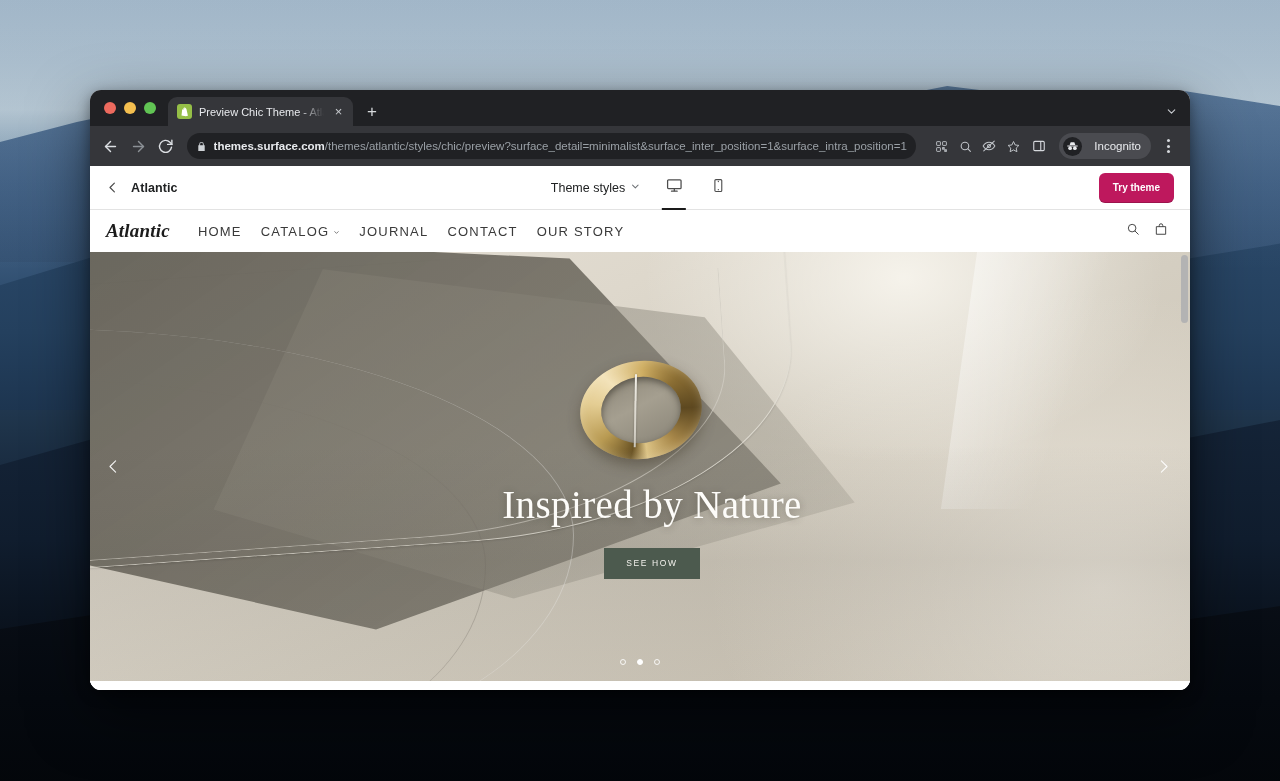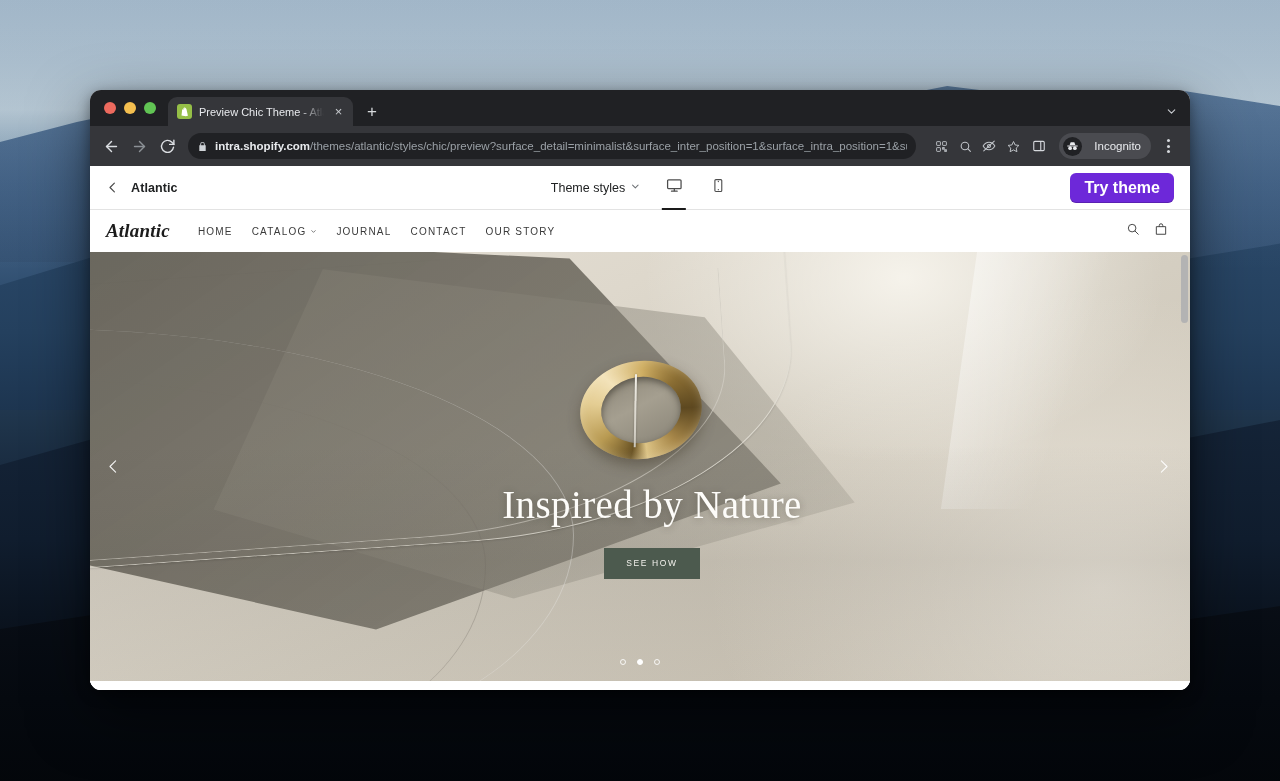--- a/index.html
+++ b/index.html
@@ -278,23 +278,23 @@
     content: "";
     position: absolute;
     bottom: 0; left: 3px; right: 3px;
     height: 2px;
     background: #1a1a1a;
   }
   .pv-right { margin-left: auto; }
   .try-btn {
     height: 30px;
     padding: 0 14px;
-    background: #6d28d9;
+    background: #be185d;
     color: #fff;
-    font-size: 16px;
+    font-size: 10px;
     font-weight: 600;
     border: none;
     border-radius: 6px;
     display: flex; align-items: center;
     box-shadow: inset 0 -1px 0 rgba(0,0,0,.18);
   }
 
   
   .site {
     flex: 1 1 auto;
@@ -317,21 +317,21 @@
     font-family: "Liberation Serif", serif;
     font-style: italic;
     font-weight: 700;
     font-size: 19px;
     color: #1c1c1c;
     letter-spacing: .2px;
     padding-right: 6px;
   }
   .site-nav { display: flex; align-items: center; gap: 19px; }
   .nav-item {
-    font-size: 10px;
+    font-size: 13px;
     letter-spacing: 1.2px;
     color: #3a3a3a;
     text-transform: uppercase;
     display: flex; align-items: center; gap: 4px;
     white-space: nowrap;
   }
   .site-header-right {
     margin-left: auto;
     display: flex; align-items: center; gap: 14px;
     color: #3a3a3a;
@@ -597,21 +597,21 @@
             <path d="M20.5 13a8.5 8.5 0 1 1-2.3-7.1L21 9"></path>
           </svg>
       </div>
 
       <div class="omnibox">
         <span class="lock">
           <svg width="11" height="11" viewBox="0 0 24 24" fill="#cfd3d7">
               <path d="M17 9V7a5 5 0 0 0-10 0v2H5v13h14V9h-2zm-8-2a3 3 0 0 1 6 0v2H9V7z"></path>
             </svg>
         </span>
-        <span class="url"><b>intra.shopify.com</b><span>/themes/atlantic/styles/chic/preview?surface_detail=minimalist&amp;surface_inter_position=1&amp;surface_intra_position=1&amp;surface_ty...</span></span>
+        <span class="url"><b>themes.surface.com</b><span>/themes/atlantic/styles/chic/preview?surface_detail=minimalist&amp;surface_inter_position=1&amp;surface_intra_position=1&amp;surface_ty...</span></span>
       </div>
 
       <div class="omni-icons">
         <span class="omni-icon">
           <svg width="13" height="13" viewBox="0 0 24 24" fill="none" stroke="currentColor" stroke-width="1.7">
               <rect x="3" y="3" width="7" height="7" rx="1"></rect>
               <rect x="14" y="3" width="7" height="7" rx="1"></rect>
               <rect x="3" y="14" width="7" height="7" rx="1"></rect>
               <rect x="14" y="14" width="3" height="3"></rect>
               <rect x="18" y="18" width="3" height="3"></rect>

